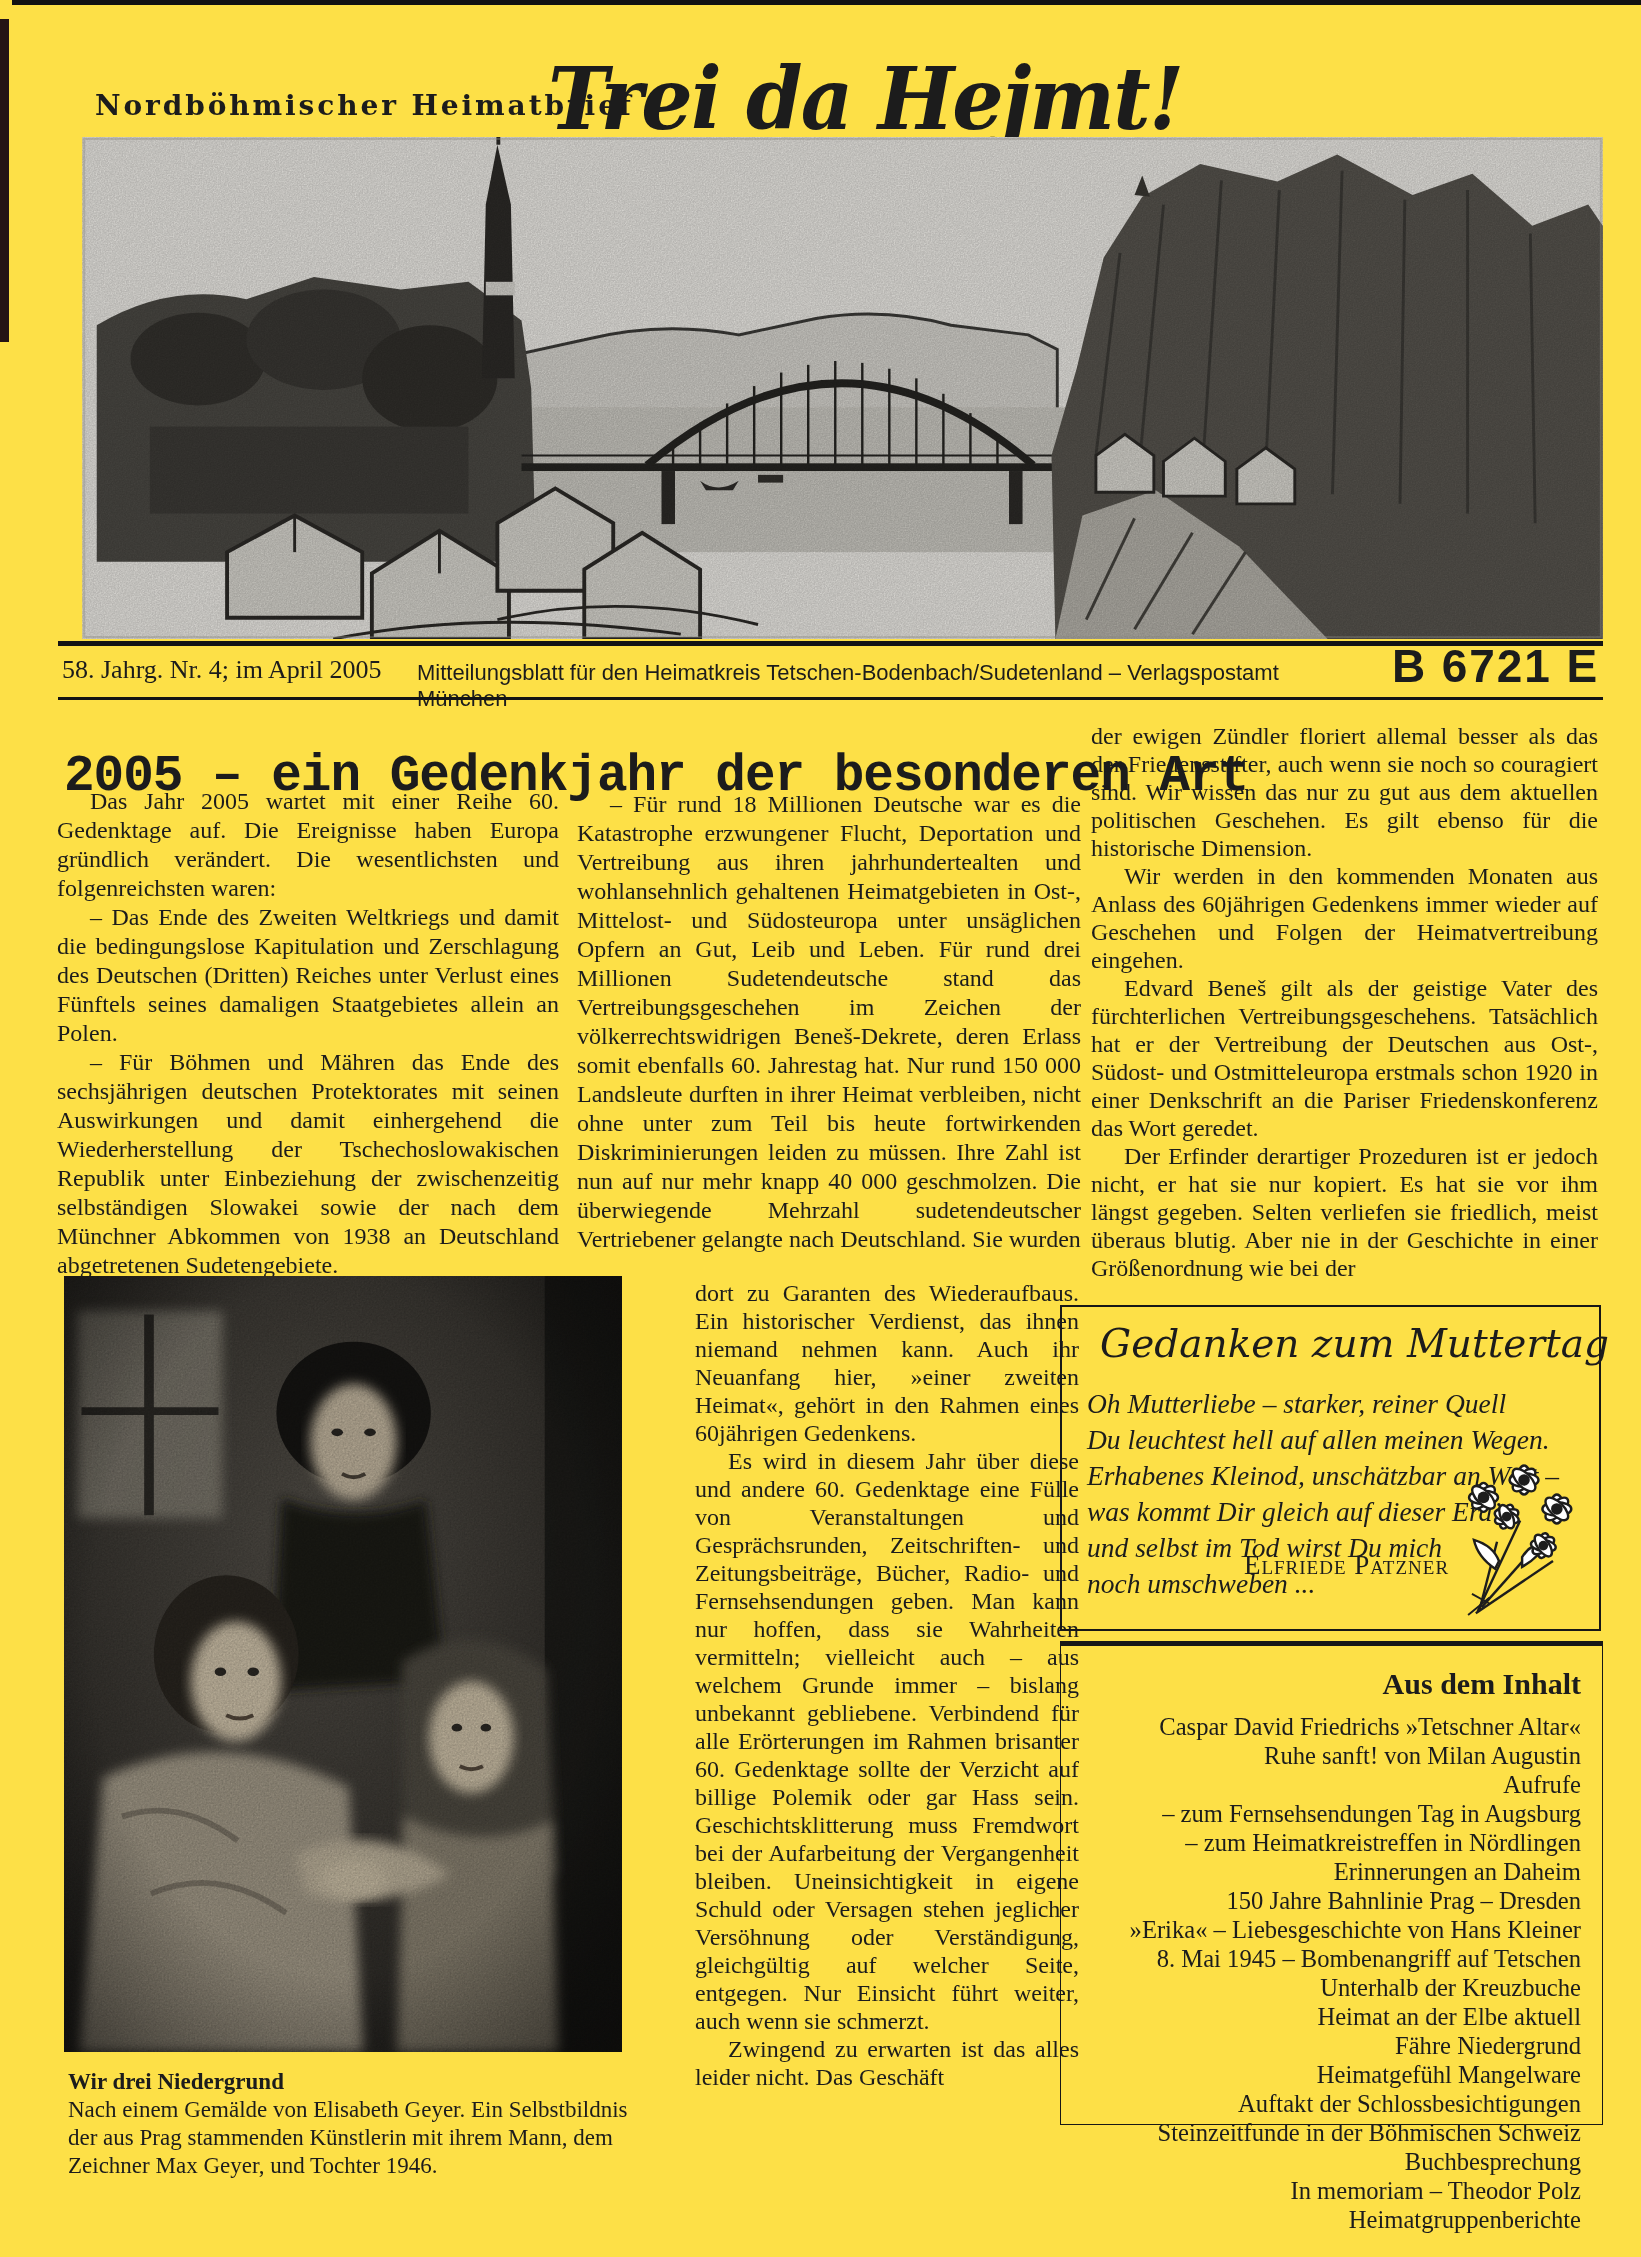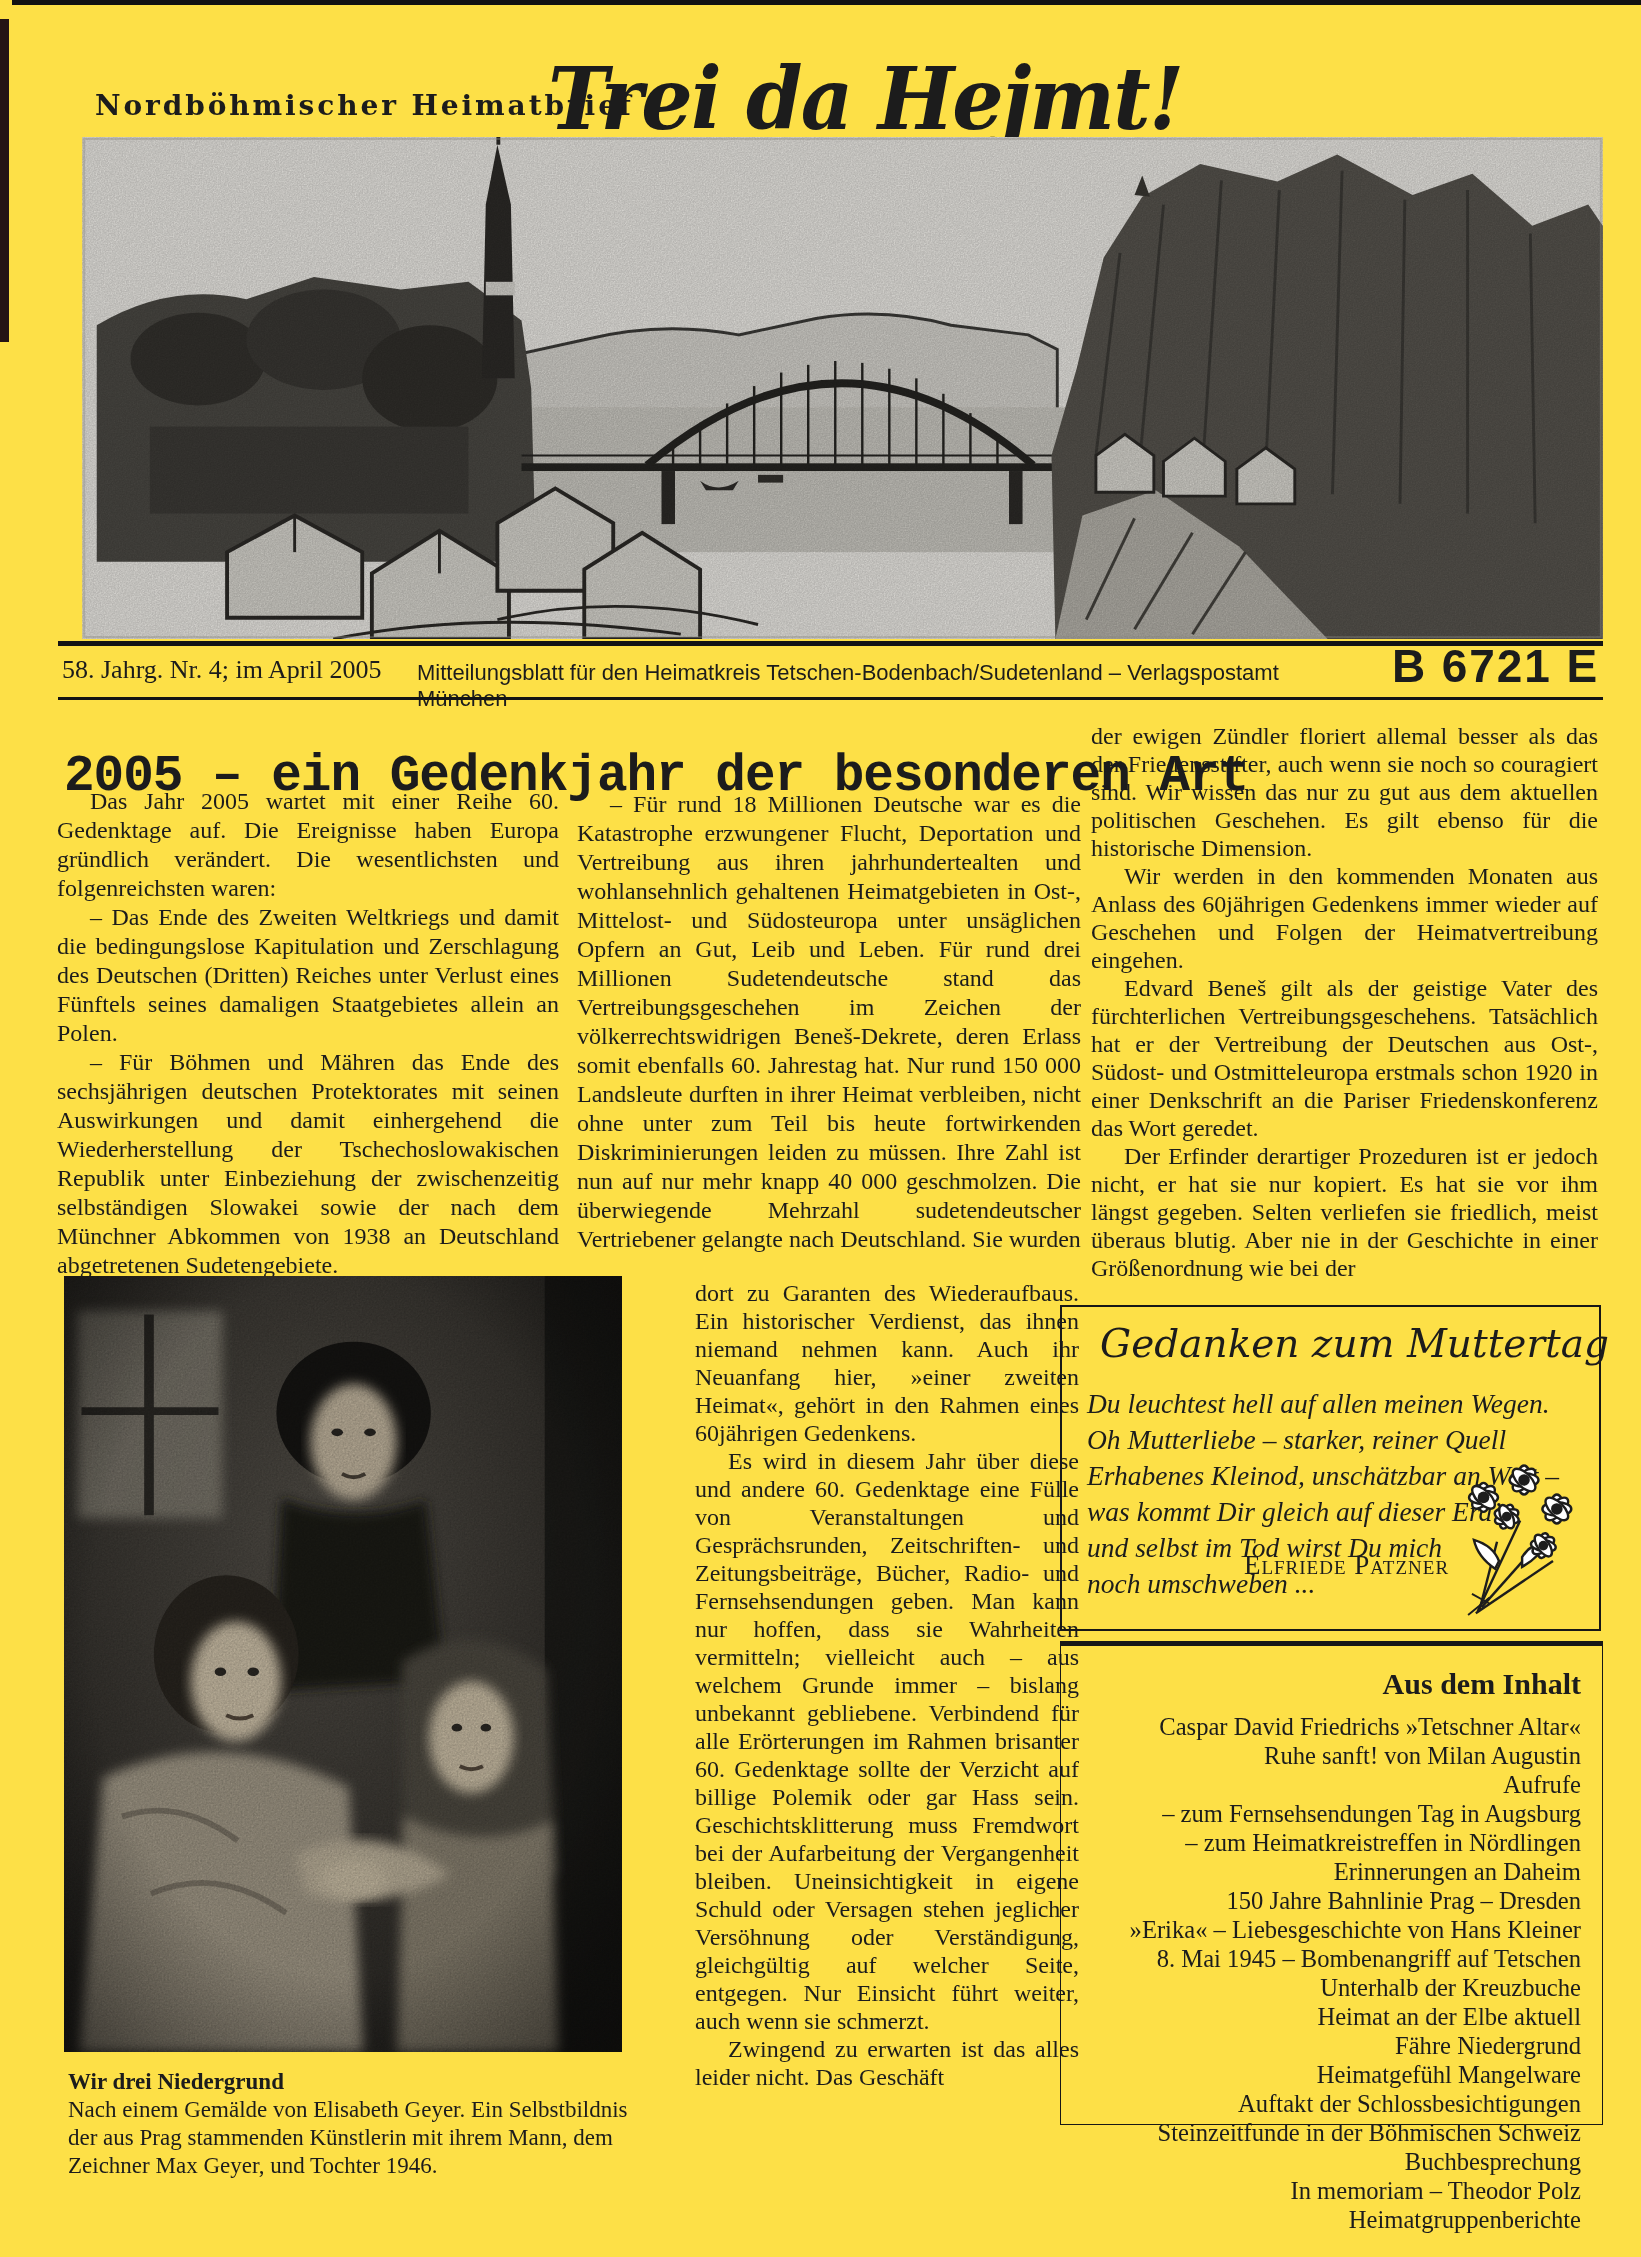--- a/index.html
+++ b/index.html
@@ -257,22 +257,22 @@
 
   <div class="abs caption">
     <span class="cap-title">Wir drei Niedergrund</span><br>
     <span>Nach einem Gemälde von Elisabeth Geyer. Ein Selbstbildnis der aus Prag stammenden Künstlerin mit ihrem Mann, dem Zeichner Max Geyer, und Tochter 1946.</span>
   </div>
 
   <div class="abs box-mutter">
     <div class="mutter-title">Gedanken zum Muttertag</div>
     <div class="mutter-poem">
 
-    <div class="poem-line">Du leuchtest hell auf allen meinen Wegen.</div>
-        <div class="poem-line">Oh Mutterliebe – starker, reiner Quell</div>
+    <div class="poem-line">Oh Mutterliebe – starker, reiner Quell</div>
+        <div class="poem-line">Du leuchtest hell auf allen meinen Wegen.</div>
         <div class="poem-line">Erhabenes Kleinod, unschätzbar an Wert –</div>
         <div class="poem-line">was kommt Dir gleich auf dieser Erd’ –</div>
         <div class="poem-line">und selbst im Tod wirst Du mich</div>
         <div class="poem-line">noch umschweben ...</div>
       </div>
     <div class="mutter-author">Elfriede Patzner</div>
     <div class="mutter-flowers">
       <svg width="145" height="164" viewBox="0 0 150 170" xmlns="http://www.w3.org/2000/svg" fill="none" stroke="#1d1d1d" stroke-width="2.5">
         <g>
           <line x1="42" y1="162" x2="60" y2="92"></line>

